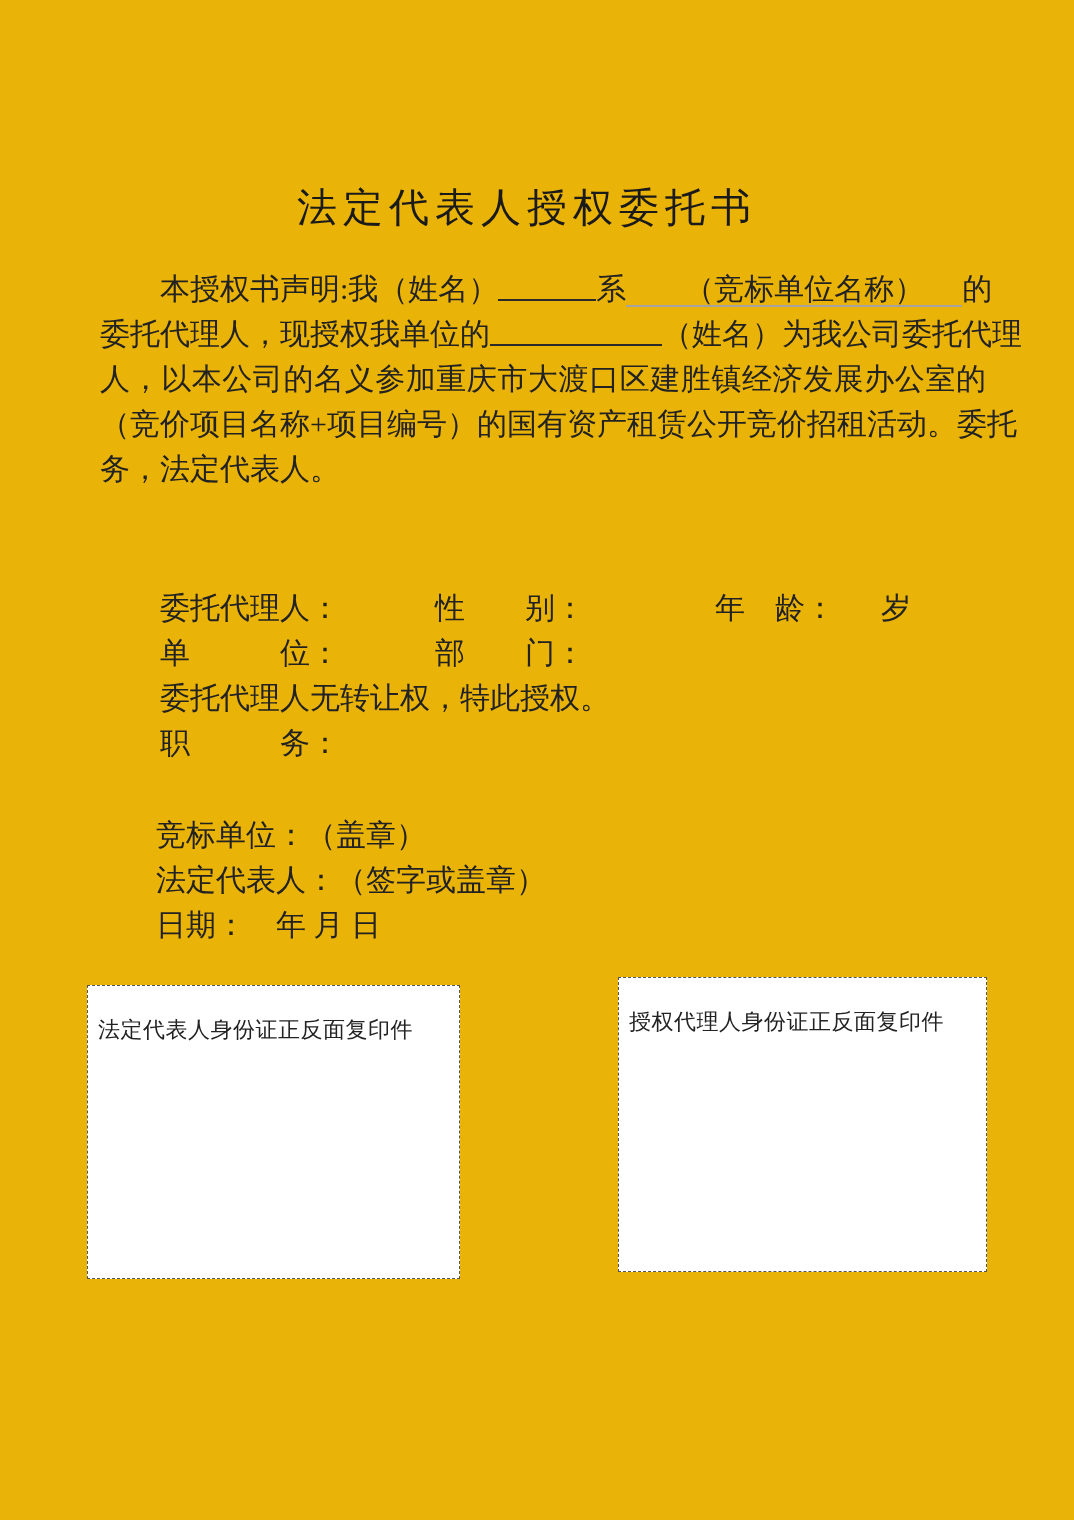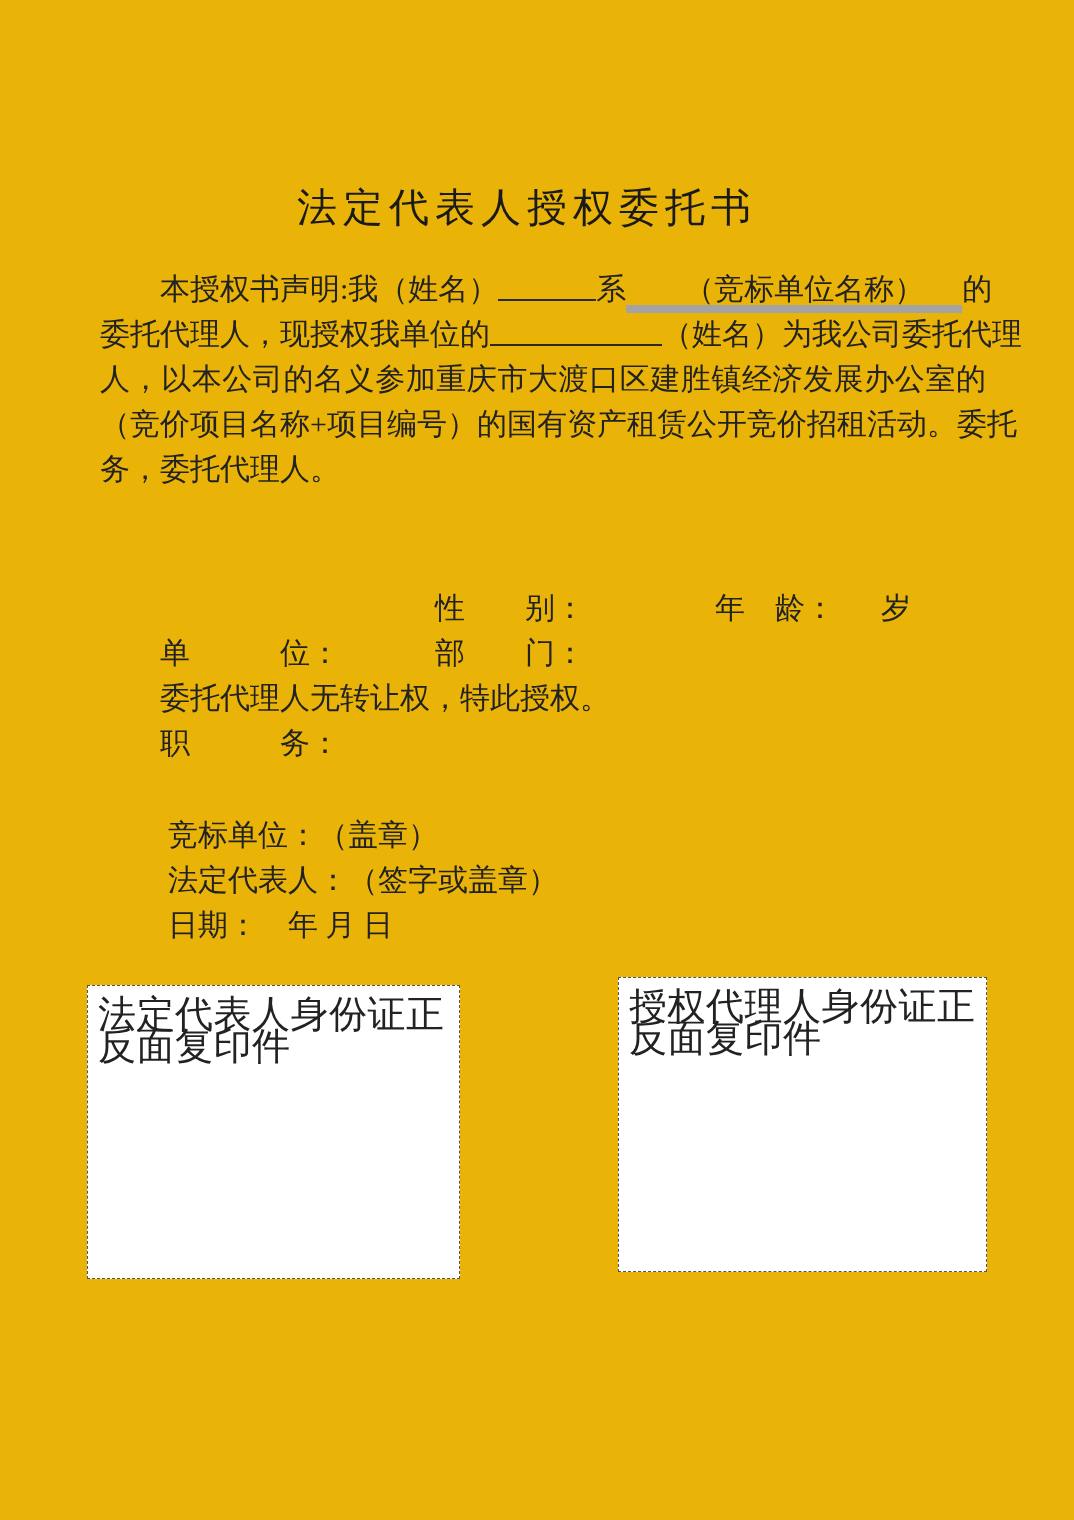--- a/index.html
+++ b/index.html
@@ -47,77 +47,78 @@
   .indent-sp { display: inline-block; width: 60px; }
   .blank {
     display: inline-block;
     border-bottom: 2px solid #2a2a2a;
     height: 30px;
     vertical-align: -2px;
   }
   .w98  { width: 98px; }
   .w170 { width: 172px; }
   .ublank {
-    border-bottom: 8px solid #a3a3a3;
+    border-bottom: 2px solid #a3a3a3;
     padding-left: 58px;
     padding-right: 38px;
   }
   .fields {
     position: absolute;
     top: 588px;
     left: 100px;
     width: 886px;
     font-size: 30px;
     color: #222222;
   }
   .frow { position: relative; height: 45px; }
   .frow .c1 { position: absolute; left: 60px;  top: 0; white-space: pre; }
   .frow .c2 { position: absolute; left: 335px; top: 0; white-space: pre; }
   .frow .c3 { position: absolute; left: 615px; top: 0; white-space: pre; text-align: center; }
   .frow .c4 { position: absolute; left: 781px; top: 0; white-space: pre; }
   .signature {
     position: absolute;
     top: 812px;
-    left: 168px;
+    left: 156px;
     font-size: 30px;
     line-height: 45px;
     color: #222222;
   }
   .signature .srow { height: 45px; white-space: pre; }
   .id-box {
     position: absolute;
     border: 1.5px dashed #555555;
     background: #ffffff;
-    font-size: 38px;
-    line-height: 32px;
+    font-size: 22px;
+    line-height: 64px;
     color: #222222;
     padding: 12px 10px;
     box-sizing: border-box;
     letter-spacing: 0.5px;
   }
   .id-box.left-box  { left: 87px;  top: 985px; width: 373px; height: 294px; }
   .id-box.right-box { left: 618px; top: 977px; width: 369px; height: 295px; }
 </style>
 </head>
 <body>
 
 <div class="page">
 
   <h1 class="doc-title">法定代表人授权委托书</h1>
 
   <div class="body-para">
     <div class="line first"><span class="indent-sp"></span><span>本授权书声明:我（姓名）</span><span class="blank w98"></span><span>系</span><span class="ublank"><span>（竞标单位名称）</span></span><span>的</span></div>
     <div class="line"><span>委托代理人，现授权我单位的</span><span class="blank w170"></span><span>（姓名）为我公司委托代理</span></div>
     <div class="line">人，以本公司的名义参加重庆市大渡口区建胜镇经济发展办公室的</div>
     <div class="line">（竞价项目名称+项目编号）的国有资产租赁公开竞价招租活动。委托</div>
-    <div class="line last">务，委托代理人。</div>
+    <div class="line last">务，法定代表人。</div>
   </div>
 
   <div class="fields">
     <div class="frow">
+      <span class="c1">委托代理人：</span>
       <span class="c2">性　　别：</span>
       <span class="c3">年　龄：</span>
       <span class="c4">岁</span>
     </div>
     <div class="frow">
       <span class="c1">单　　　位：</span>
       <span class="c2">部　　门：</span>
     </div>
     <div class="frow">
       <span class="c1">委托代理人无转让权，特此授权。</span>

